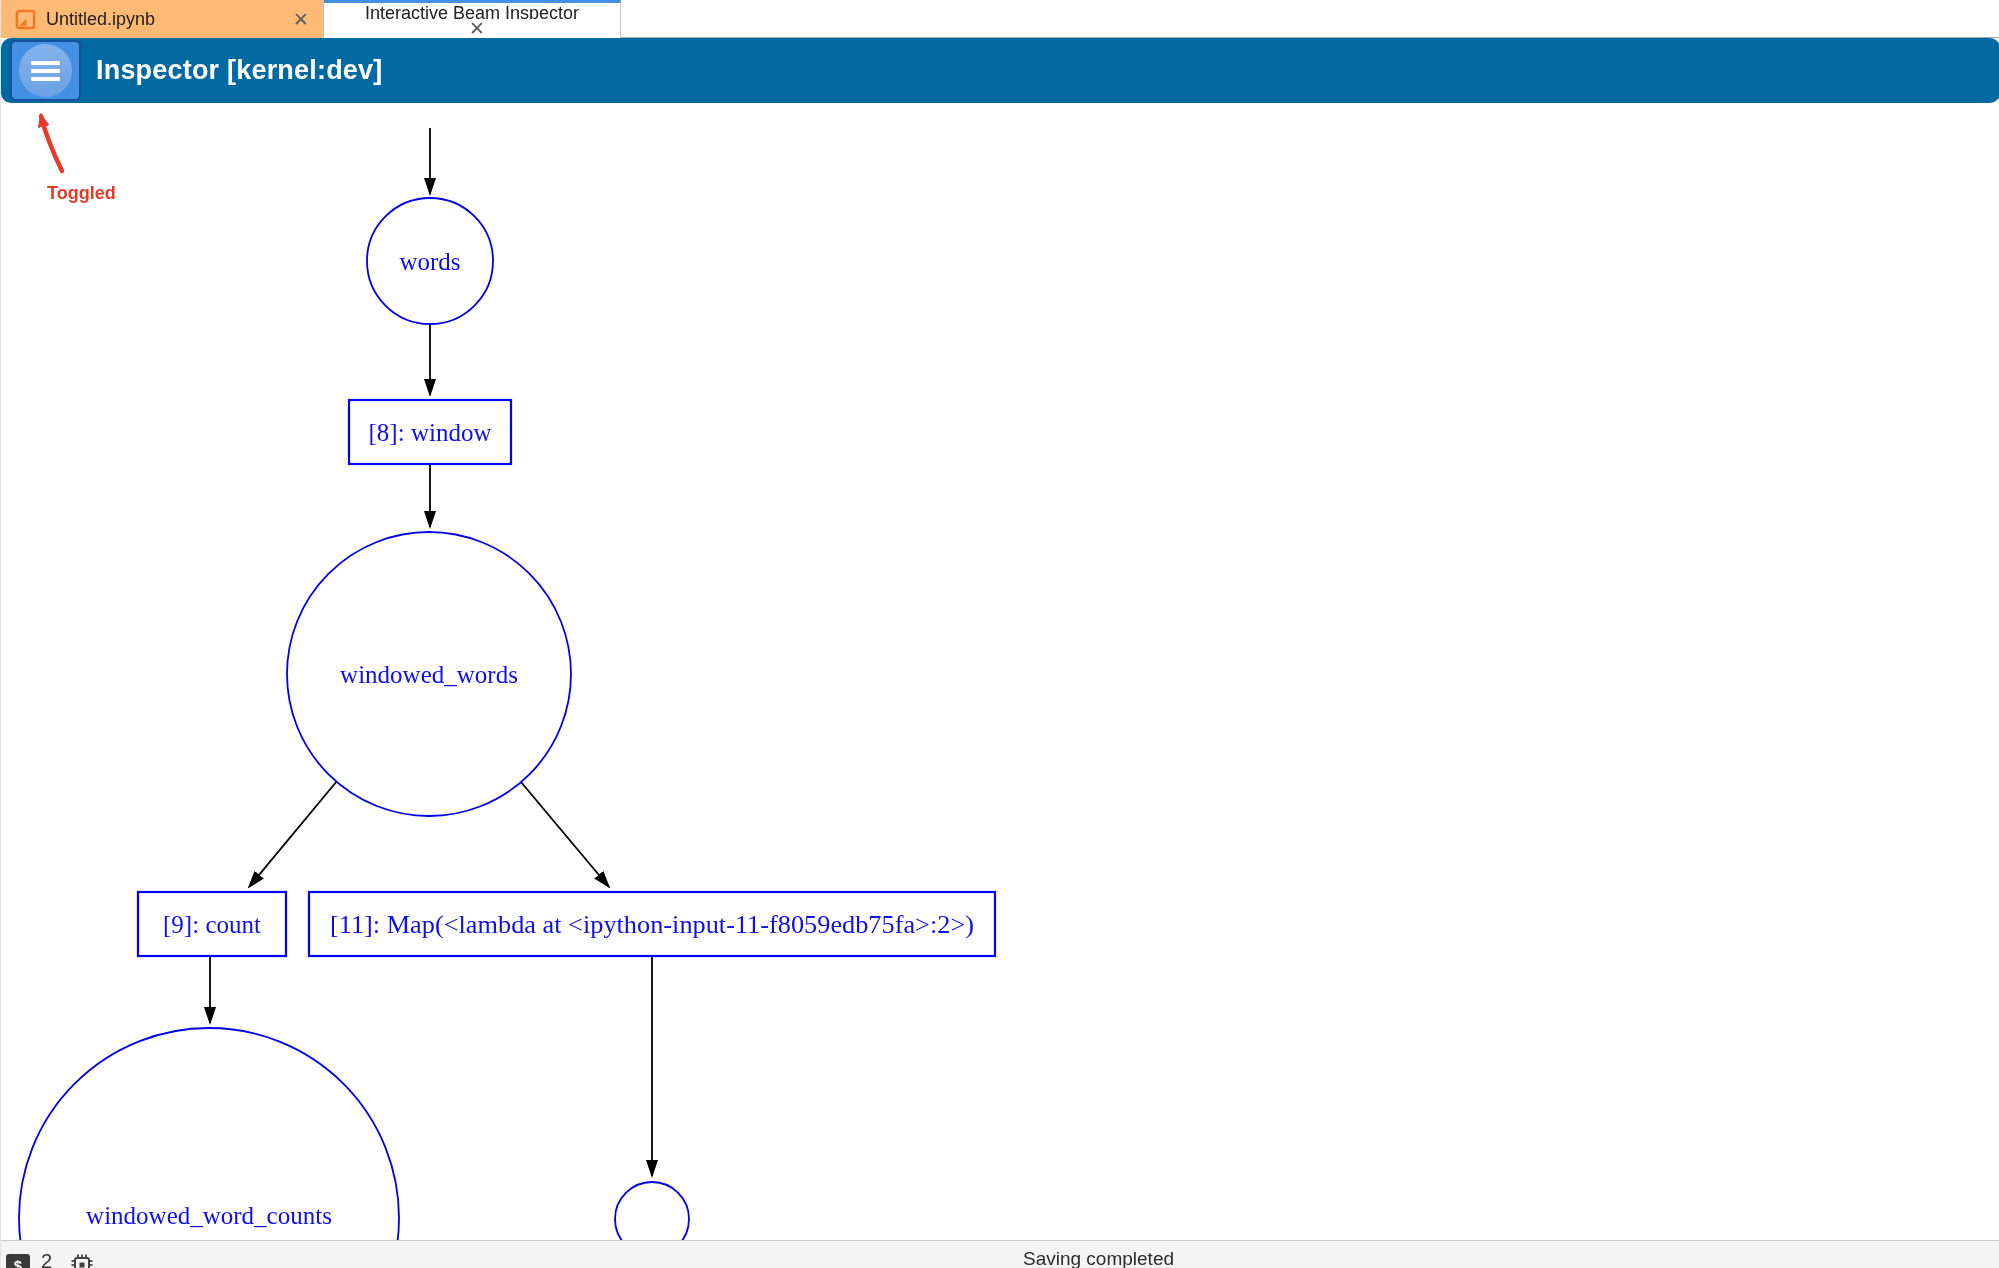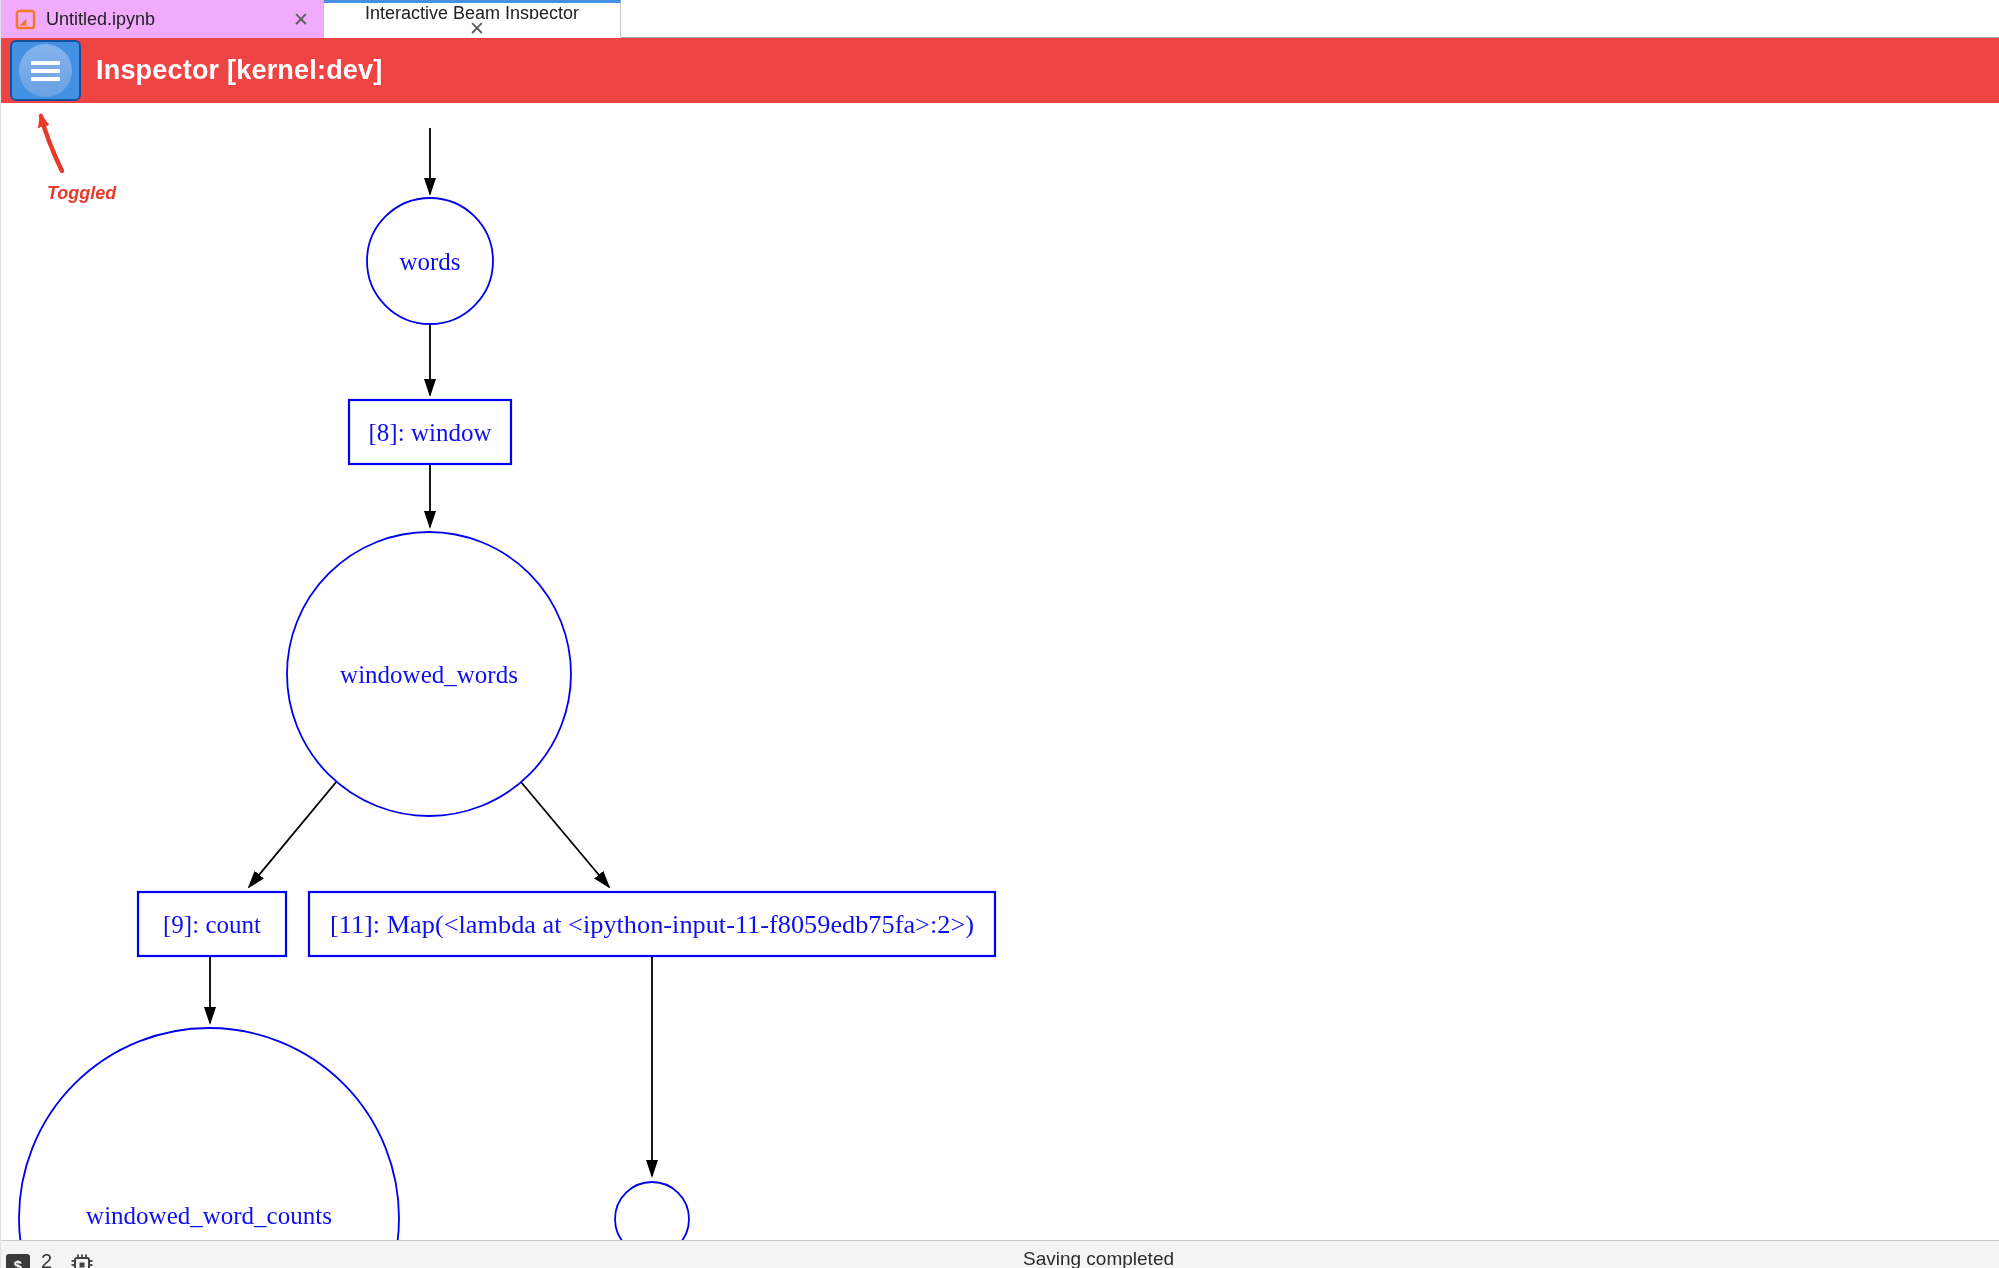--- a/index.html
+++ b/index.html
@@ -6,44 +6,44 @@
   html,body { width:1999px; height:1268px; overflow:hidden; background:#ffffff;
               font-family:"Liberation Sans", sans-serif; }
   #app { position:relative; width:1999px; height:1268px; background:#ffffff;
          border-left:1px solid #e2e2e2; }
 
   
   .tabbar { position:absolute; top:0; left:0; width:1999px; height:38px;
             background:#ffffff; border-bottom:1px solid #a9a9a9; display:flex; z-index:30; }
   .tab { height:38px; display:flex; align-items:center; font-size:18px; color:#212121;
          padding:0 14px; cursor:pointer; }
-  .tab.inactive { width:323px; background:#f0abfc; border-right:1px solid #c0c0c0; }
+  .tab.inactive { width:323px; background:#fdba74; border-right:1px solid #c0c0c0; }
   .tab.active { width:297px; background:#ffffff; border-top:3px solid #4491e4;
                 border-right:1px solid #c9c9c9; justify-content:center;flex-direction:column; }
   .tab .label { white-space:nowrap; overflow:hidden; }
   .tab.inactive .label { flex:1 1 auto; margin-left:10px; }
   .tab .close { font-size:19px; color:#5f5f5f; margin-left:10px; line-height:1; cursor:pointer; }
   .nb-icon { width:21px; height:21px; flex:0 0 auto; }
 
   
   .header { position:absolute; top:38px; left:0; width:1999px; height:65px;
-            background:#ef4444; display:flex; align-items:center; z-index:25; }
+            background:#0369a1; display:flex; align-items:center; z-index:25;border-radius:10px; }
   .menu-btn { position:absolute; left:9px; top:2px; width:71px; height:61px;
               border:2px solid #14519f; border-radius:6px; background:#4491e4;
               display:flex; align-items:center; justify-content:center; cursor:pointer; }
   .menu-circle { width:53px; height:53px; border-radius:50%;
                  background:linear-gradient(180deg,#83b3ec 0%,#6aa2e4 100%);
                  display:flex; flex-direction:column; align-items:center; justify-content:center; gap:4px; }
   .menu-circle .bar { width:29px; height:4px; background:#ffffff; border-radius:1px; }
   .header .title { margin-left:95px; color:#ffffff; font-size:27px; font-weight:700;
                    letter-spacing:0.2px; }
 
   
   .annotation-label { position:absolute; left:46px; top:183px; color:#e8392b;
-                      font-size:18px; font-weight:700; z-index:20;font-style:italic; }
+                      font-size:18px; font-weight:700; z-index:20; }
 
   
   svg.graph { position:absolute; top:0; left:0; z-index:5; }
   .gnode { fill:#ffffff; stroke:#0000ee; }
   .gtext { fill:#0f0fee; font-family:"Liberation Serif", serif; font-size:25px; }
   .gedge { stroke:#000000; stroke-width:1.8; fill:none; }
 
   
   .statusbar { position:absolute; top:1240px; left:0; width:1999px; height:40px;
                background:#f4f4f4; border-top:1px solid #c9c9c9; z-index:30; }

